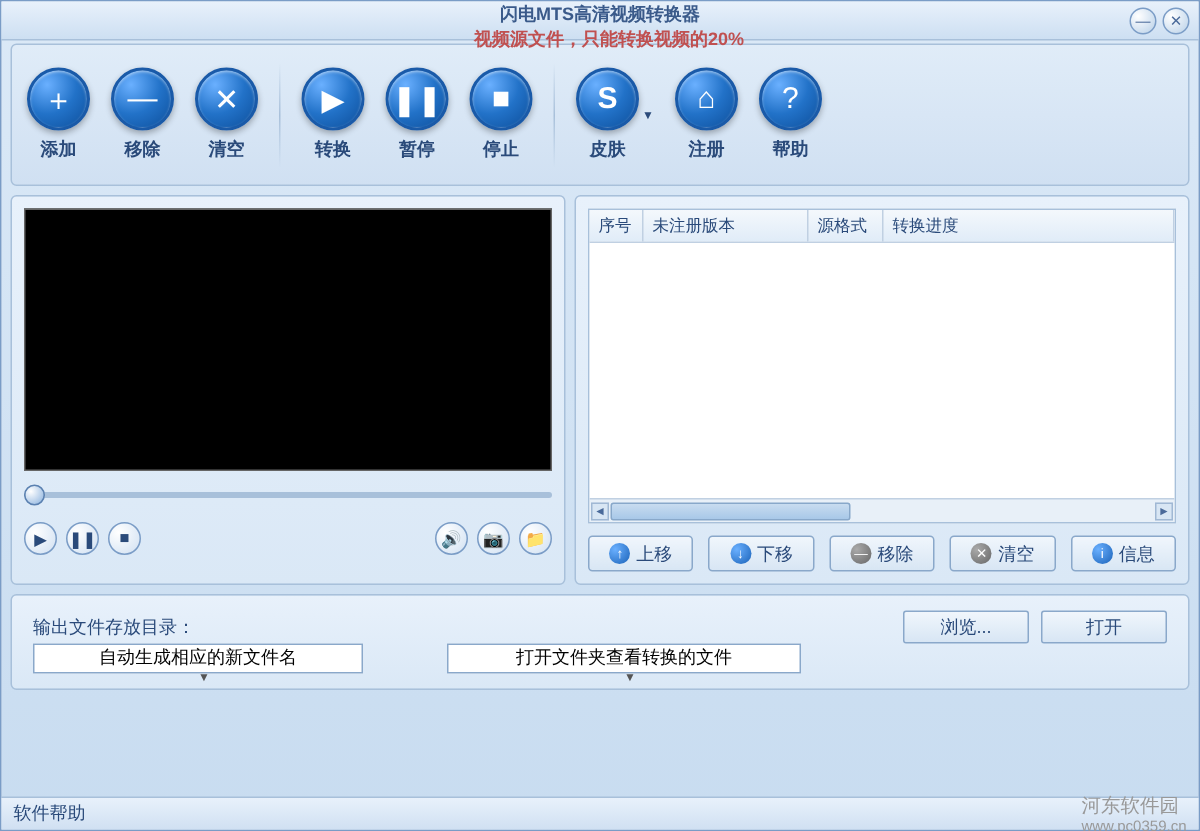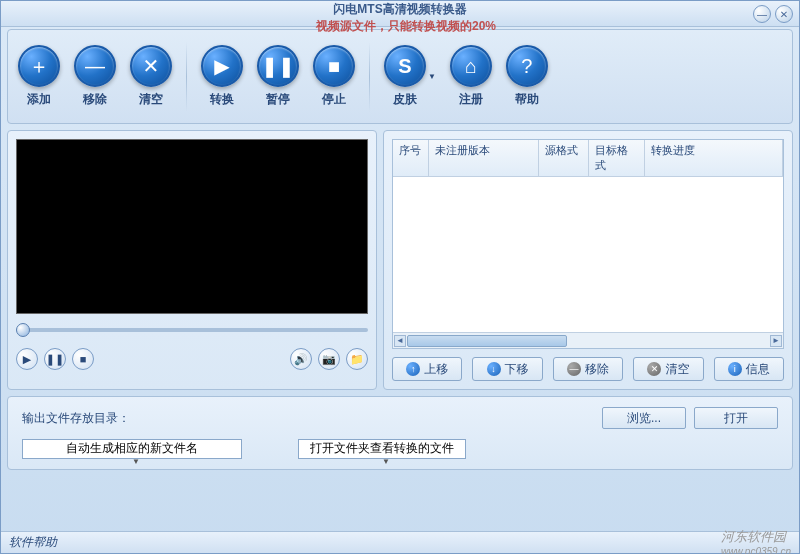--- a/index.html
+++ b/index.html
@@ -34,28 +34,28 @@
 .th { padding: 3px 6px; border-right: 1px solid #c0d0e2; font-size: 11px; color: #2a4a7a; }
 .tbody { flex: 1; background: #fff; }
 .hscroll { height: 16px; background: #e8f0f8; border-top: 1px solid #c0d0e2; position: relative; }
 .hscroll-thumb { position: absolute; left: 14px; top: 2px; width: 160px; height: 12px; background: linear-gradient(#c8dcf0, #a8c8e8); border: 1px solid #88a8ca; border-radius: 2px; }
 .hscroll-arrow { position: absolute; top: 2px; width: 12px; height: 12px; background: #d8e6f4; border: 1px solid #a0b8d4; font-size: 8px; text-align: center; color: #4a6a9a; }
 .list-actions { display: flex; gap: 10px; margin-top: 8px; justify-content: space-between; }
 .act-btn { flex: 1; height: 24px; background: linear-gradient(#f0f6fc, #d8e6f4); border: 1px solid #8aa8ca; border-radius: 3px; display: flex; align-items: center; justify-content: center; gap: 4px; cursor: pointer; font-size: 12px; color: #2a4a7a; }
 .act-icon { width: 14px; height: 14px; border-radius: 50%; background: radial-gradient(circle at 30% 30%, #6ab0ff, #1a62b8); color: #fff; font-size: 9px; display: flex; align-items: center; justify-content: center; }
 .act-icon.gray { background: radial-gradient(circle at 30% 30%, #aaa, #666); }
 .settings-panel { margin: 0 6px 6px; background: linear-gradient(#e8f1fb, #dae8f6); border: 1px solid #a8c0da; border-radius: 4px; padding: 10px 14px; }
-.settings-row { display: flex; align-items: center; gap: 8px; margin-bottom: 10px; }
+.settings-row { display: flex; align-items: center; gap: 8px; }
 .settings-row:last-child { margin-bottom: 0; }
 .lbl { color: #2a4a7a; }
 .text-input { flex: 1; max-width: 280px; height: 20px; background: #fff; border: 1px solid #8aa8ca; padding: 0 4px; font-size: 12px; }
 .select { height: 20px; background: #fff; border: 1px solid #8aa8ca; padding: 0 4px; font-size: 12px; display: flex; align-items: center; justify-content: space-between; cursor: pointer; flex-direction: column; }
 .sel-arrow { font-size: 8px; color: #555; margin-left: 8px; }
 .btn { width: 84px; height: 22px; background: linear-gradient(#f0f6fc, #d8e6f4); border: 1px solid #8aa8ca; border-radius: 2px; cursor: pointer; font-size: 12px; color: #2a4a7a; }
-.statusbar { position: absolute; bottom: 0; left: 0; right: 0; height: 22px; background: linear-gradient(#e8f1fb, #d0e0f2); border-top: 1px solid #a8c0da; padding: 3px 8px; color: #2a4a7a; font-size: 12px; display: flex; justify-content: space-between; align-items: center; font-style: italic; }
+.statusbar { position: absolute; bottom: 0; left: 0; right: 0; height: 22px; background: linear-gradient(#e8f1fb, #d0e0f2); border-top: 1px solid #a8c0da; padding: 3px 8px; color: #2a4a7a; font-size: 12px; display: flex; justify-content: space-between; align-items: center; }
 .watermark { color: #999; font-size: 13px; }
 .watermark small { display: block; font-size: 10px; text-align: right; }
 </style>
 </head>
 <body>
 
 <div class="window">
   <div class="titlebar">
     <div class="title-icon"></div>
     <span class="title-text">闪电MTS高清视频转换器</span>
@@ -136,21 +136,20 @@
         </div>
       </div>
     </div>
 
     <div class="list-panel">
       <div class="table-wrap">
         <div class="thead">
           <div class="th" style="width:36px">序号</div>
           <div class="th" style="width:110px">未注册版本</div>
           <div class="th" style="width:50px">源格式</div>
-          <div class="th" style="width:56px">目标格式</div>
           <div class="th" style="flex:1">转换进度</div>
         </div>
         <div class="tbody"></div>
         <div class="hscroll">
           <div class="hscroll-arrow" style="left:1px">◄</div>
           <div class="hscroll-thumb"></div>
           <div class="hscroll-arrow" style="right:1px">►</div>
         </div>
       </div>
       <div class="list-actions">
@@ -184,21 +183,21 @@
       <div style="flex:1"></div>
       <button class="btn">浏览...</button>
       <button class="btn">打开</button>
     </div>
     <div class="settings-row">
       <div class="select" style="width:220px">
         <span>自动生成相应的新文件名</span>
           <span class="sel-arrow">▼</span>
       </div>
       <div style="width:40px"></div>
-      <div class="select" style="width:168px">
+      <div class="select" style="width:236px">
         <span>打开文件夹查看转换的文件</span>
           <span class="sel-arrow">▼</span>
       </div>
     </div>
   </div>
 
   <div class="statusbar">
     <span>软件帮助</span>
     <div class="watermark">
       <span>河东软件园</span>

